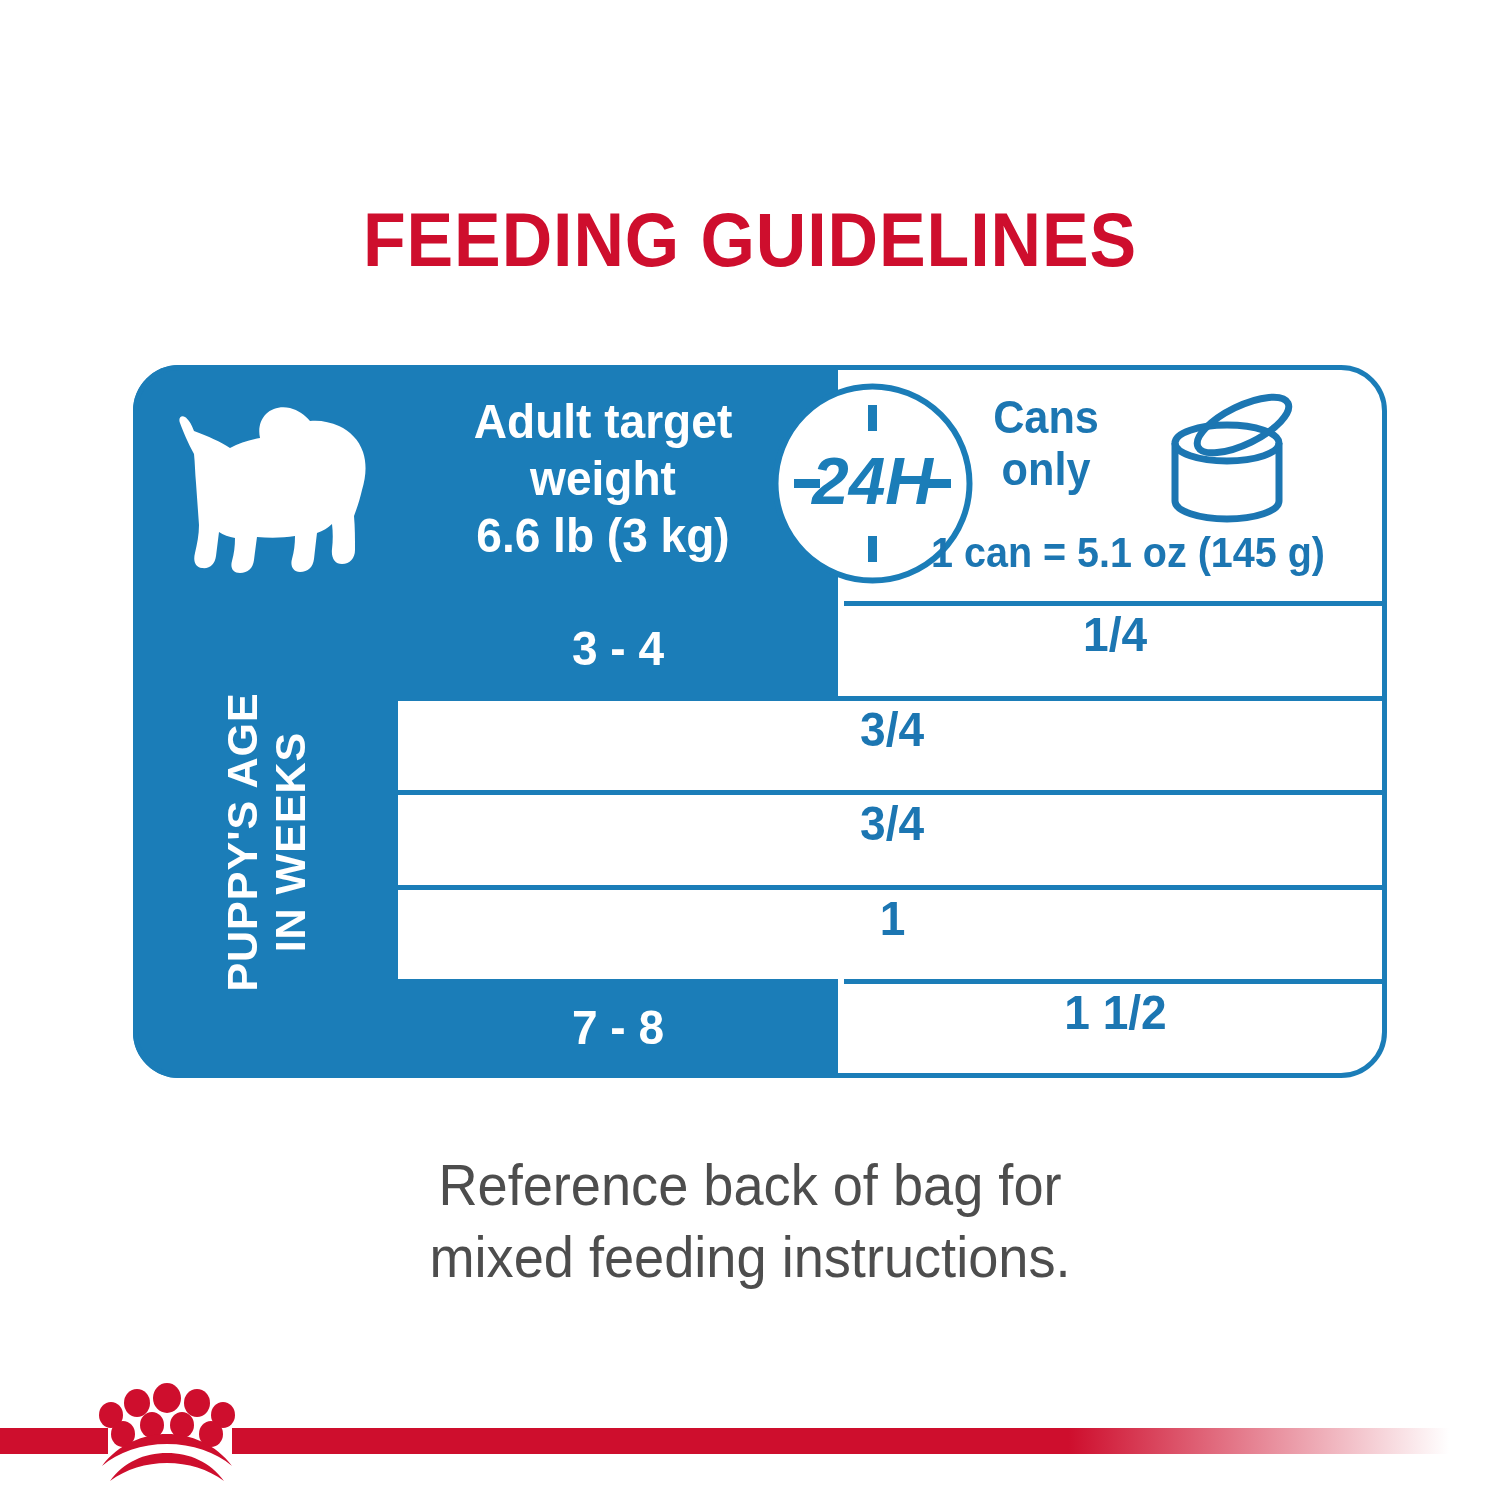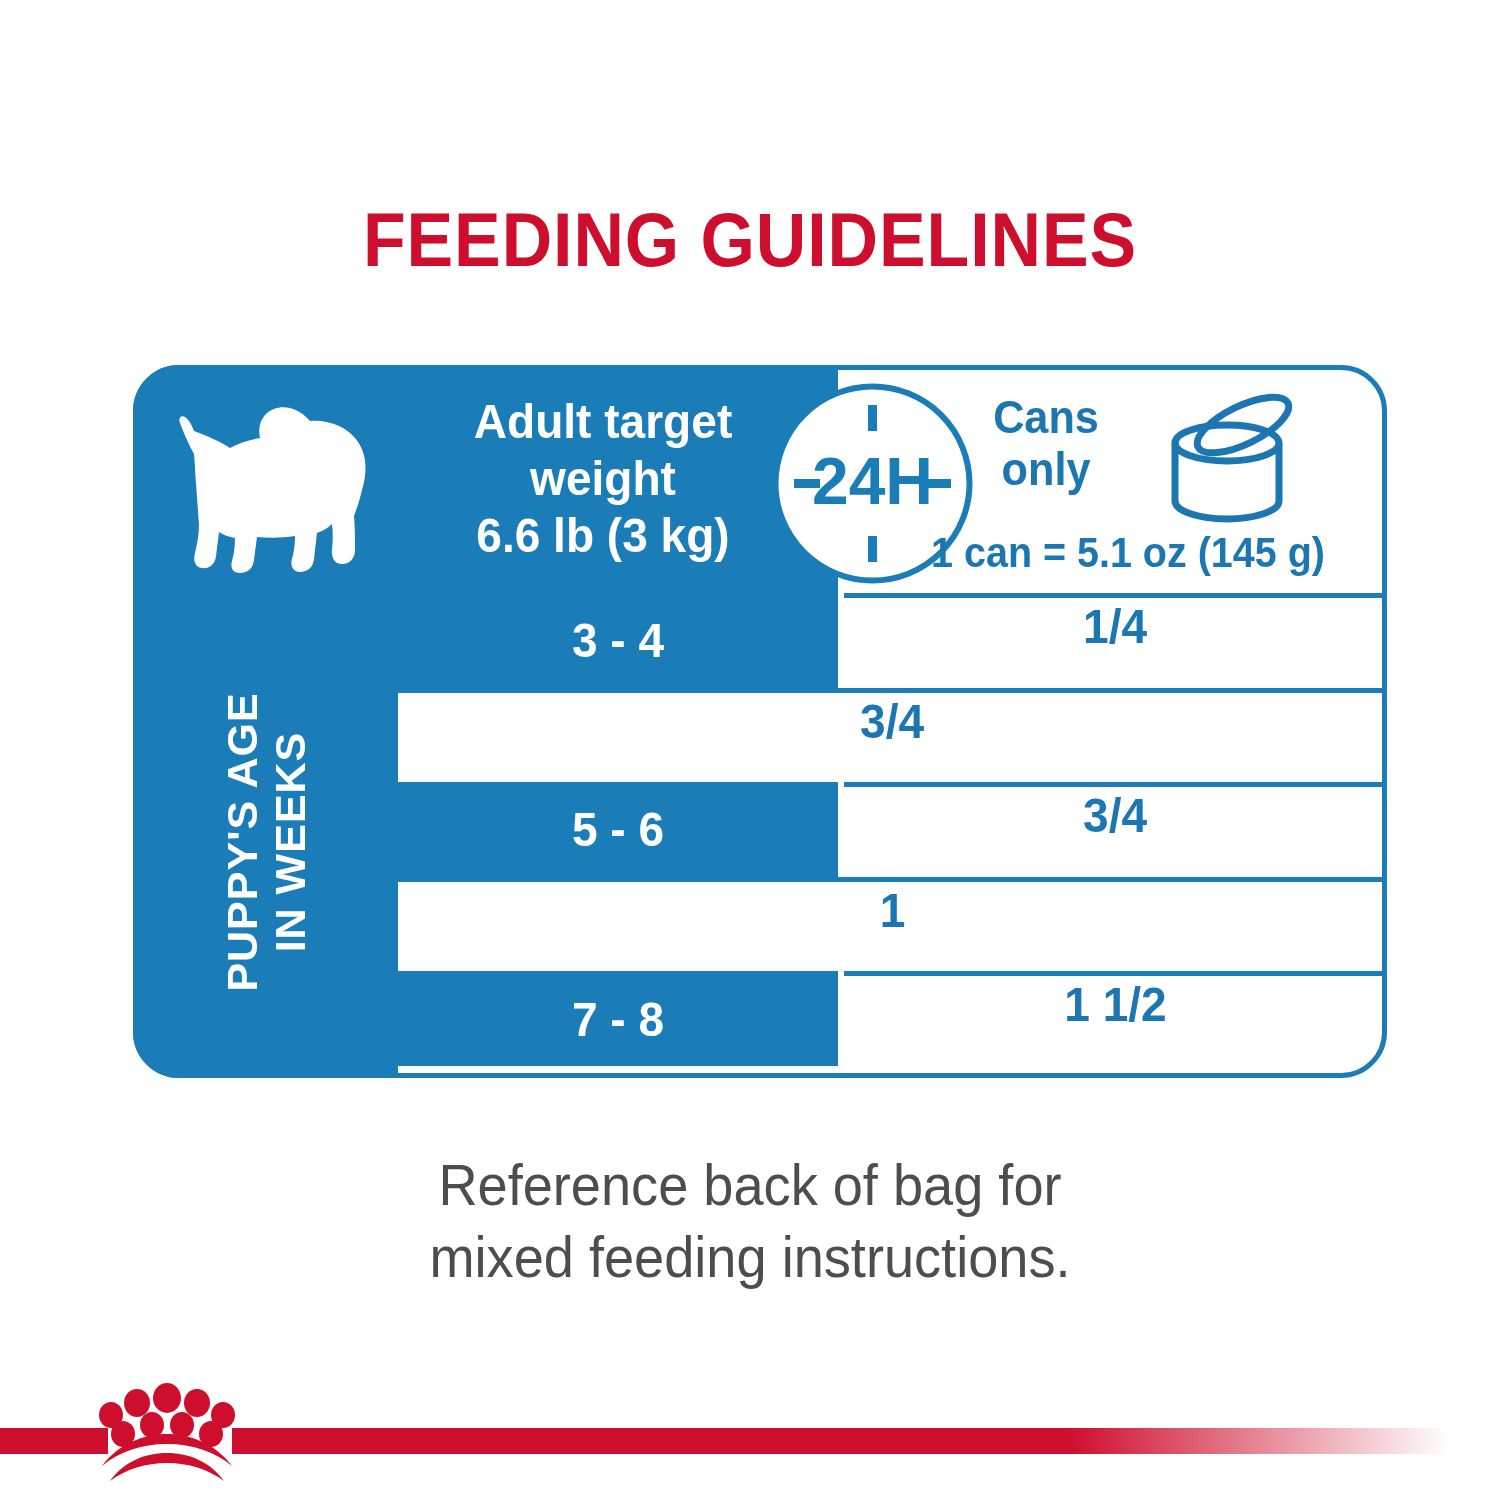--- a/index.html
+++ b/index.html
@@ -99,20 +99,21 @@
     transform: scaleX(0.94);
   }
 
   
   .badge-24h {
     position: absolute;
     left: 637px;
     top: 16px;
     width: 205px;
     height: 205px;
+    font-style: italic;
   }
   .badge-24h svg { display:block; width:100%; height:100%; }
 
   .cans-block {
     position: absolute;
     left: 760px;
     top: 24px;
     width: 490px;
     color: #1C76B2;
   }
@@ -172,21 +173,21 @@
     text-align: center;
     letter-spacing: 1px;
     font-family: "Liberation Sans Narrow", "Liberation Sans", sans-serif;
   }
   .age-label span { display:block; }
 
   
   .rows {
     position: absolute;
     left: 265px;
-    top: 228px;
+    top: 236px;
     width: 989px;
     height: 473px;
   }
   .drow {
     position: relative;
     height: 94.6px;
     display: flex;
   }
   .cell-age {
     width: 440px;
@@ -361,23 +362,20 @@
       <div class="cell-amt">
           <span class="cell-txt">1/4</span>
         </div>
     </div>
     <div class="drow">
       <div class="cell-amt">
           <span class="cell-txt">3/4</span>
         </div>
     </div>
     <div class="drow">
-      <div class="cell-age">
-          <span class="cell-txt">5 - 6</span>
-        </div>
       <div class="cell-amt">
           <span class="cell-txt">3/4</span>
         </div>
     </div>
     <div class="drow">
       <div class="cell-amt">
           <span class="cell-txt">1</span>
         </div>
     </div>
     <div class="drow">

